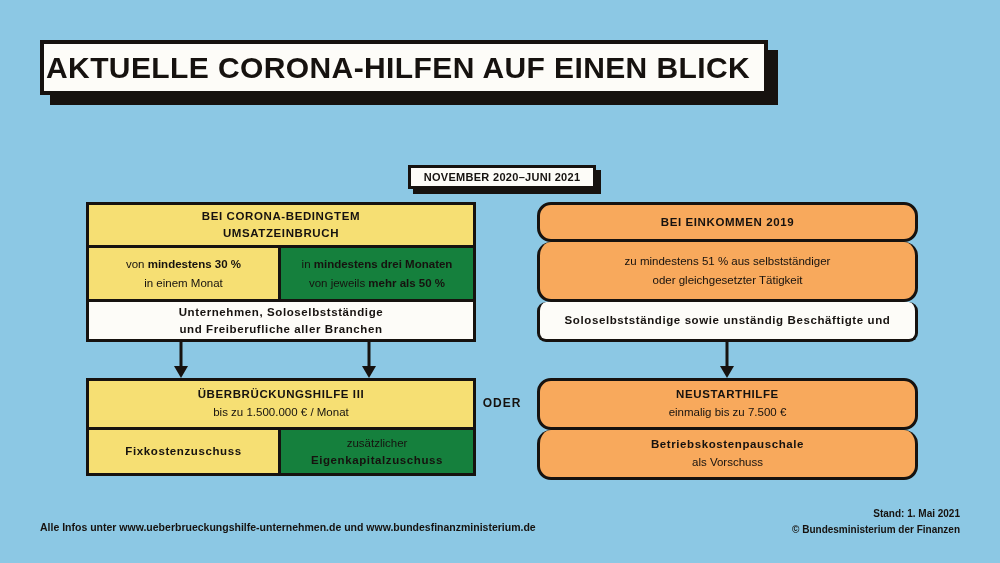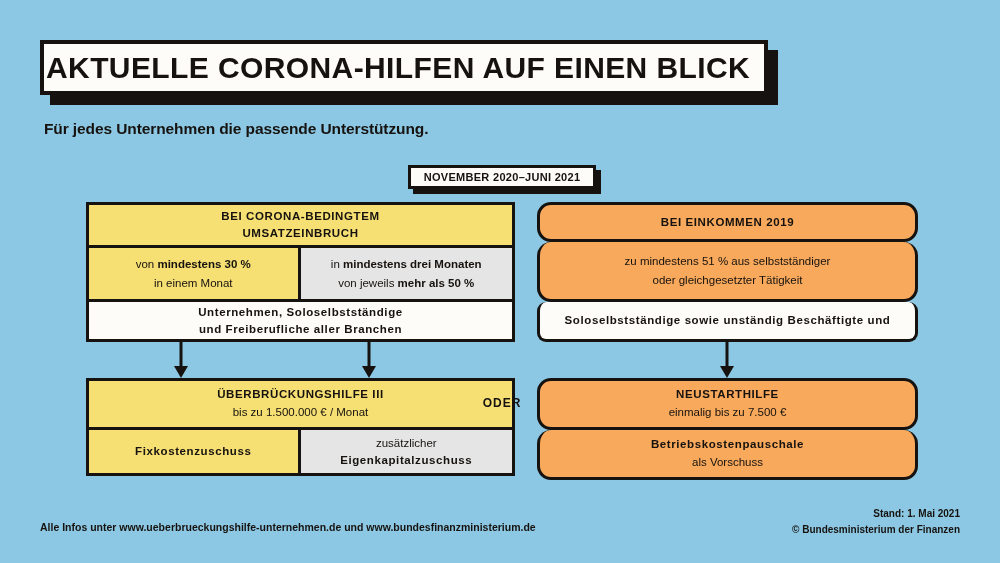--- a/index.html
+++ b/index.html
@@ -51,38 +51,38 @@
   }
   .badge-box {
     position: absolute; left: 0; top: 0;
     width: 188px; height: 24px;
     background: #fdfcf8; border: 3px solid #16120f;
     display: flex; align-items: center; justify-content: center;
   }
   .badge-text { font-size: 11px; font-weight: bold; letter-spacing: 0.3px; color: #16120f; }
 
   
-  .col-left  { position: absolute; left: 86px;  width: 429px; }
+  .col-left  { position: absolute; left: 86px;  width: 390px; }
   .col-right { position: absolute; left: 537px; width: 381px; }
 
   .panel { border: 3px solid #16120f; }
   .panel + .panel { border-top: none; }
 
   .cellrow { display: flex; }
   .cell {
     display: flex; flex-direction: column;
     align-items: center; justify-content: center;
     text-align: center;
     padding: 6px 8px;
   }
   .cell.split-left  { width: 50%; border-right: 3px solid #16120f; }
   .cell.split-right { width: 50%; }
 
   .yellow-dark  { background: #f6df73; }
-  .yellow-light { background: #e5e5e5; }
+  .yellow-light { background: #15803d; }
   .orange       { background: #f8a95c; border-radius: 14px; }
   .white        { background: #fdfcf8; }
 
   .hdr { font-size: 11.5px; font-weight: bold; letter-spacing: 0.6px; color: #16120f; line-height: 1.45; }
   .body-t { font-size: 11.5px; color: #16120f; line-height: 1.6; }
   .body-t b { font-weight: bold; }
   .sub-amt { font-size: 11.5px; color: #16120f; line-height: 1.6; }
 
   
   #box-l-head   { top: 202px; height: 46px; }
@@ -126,21 +126,20 @@
 
 <div class="stage">
 
   <div class="title-wrap">
     <div class="title-shadow"></div>
     <div class="title-box">
       <div class="title-text">AKTUELLE CORONA-HILFEN AUF EINEN BLICK</div>
     </div>
   </div>
 
-  <div class="subtitle">Für jedes Unternehmen die passende Unterstützung.</div>
 
   <div class="badge-wrap">
     <div class="badge-shadow"></div>
     <div class="badge-box">
       <span class="badge-text">NOVEMBER 2020–JUNI 2021</span>
     </div>
   </div>
 
   <div class="col-left panel yellow-dark" id="box-l-head">
     <div class="cell" style="height:100%">

